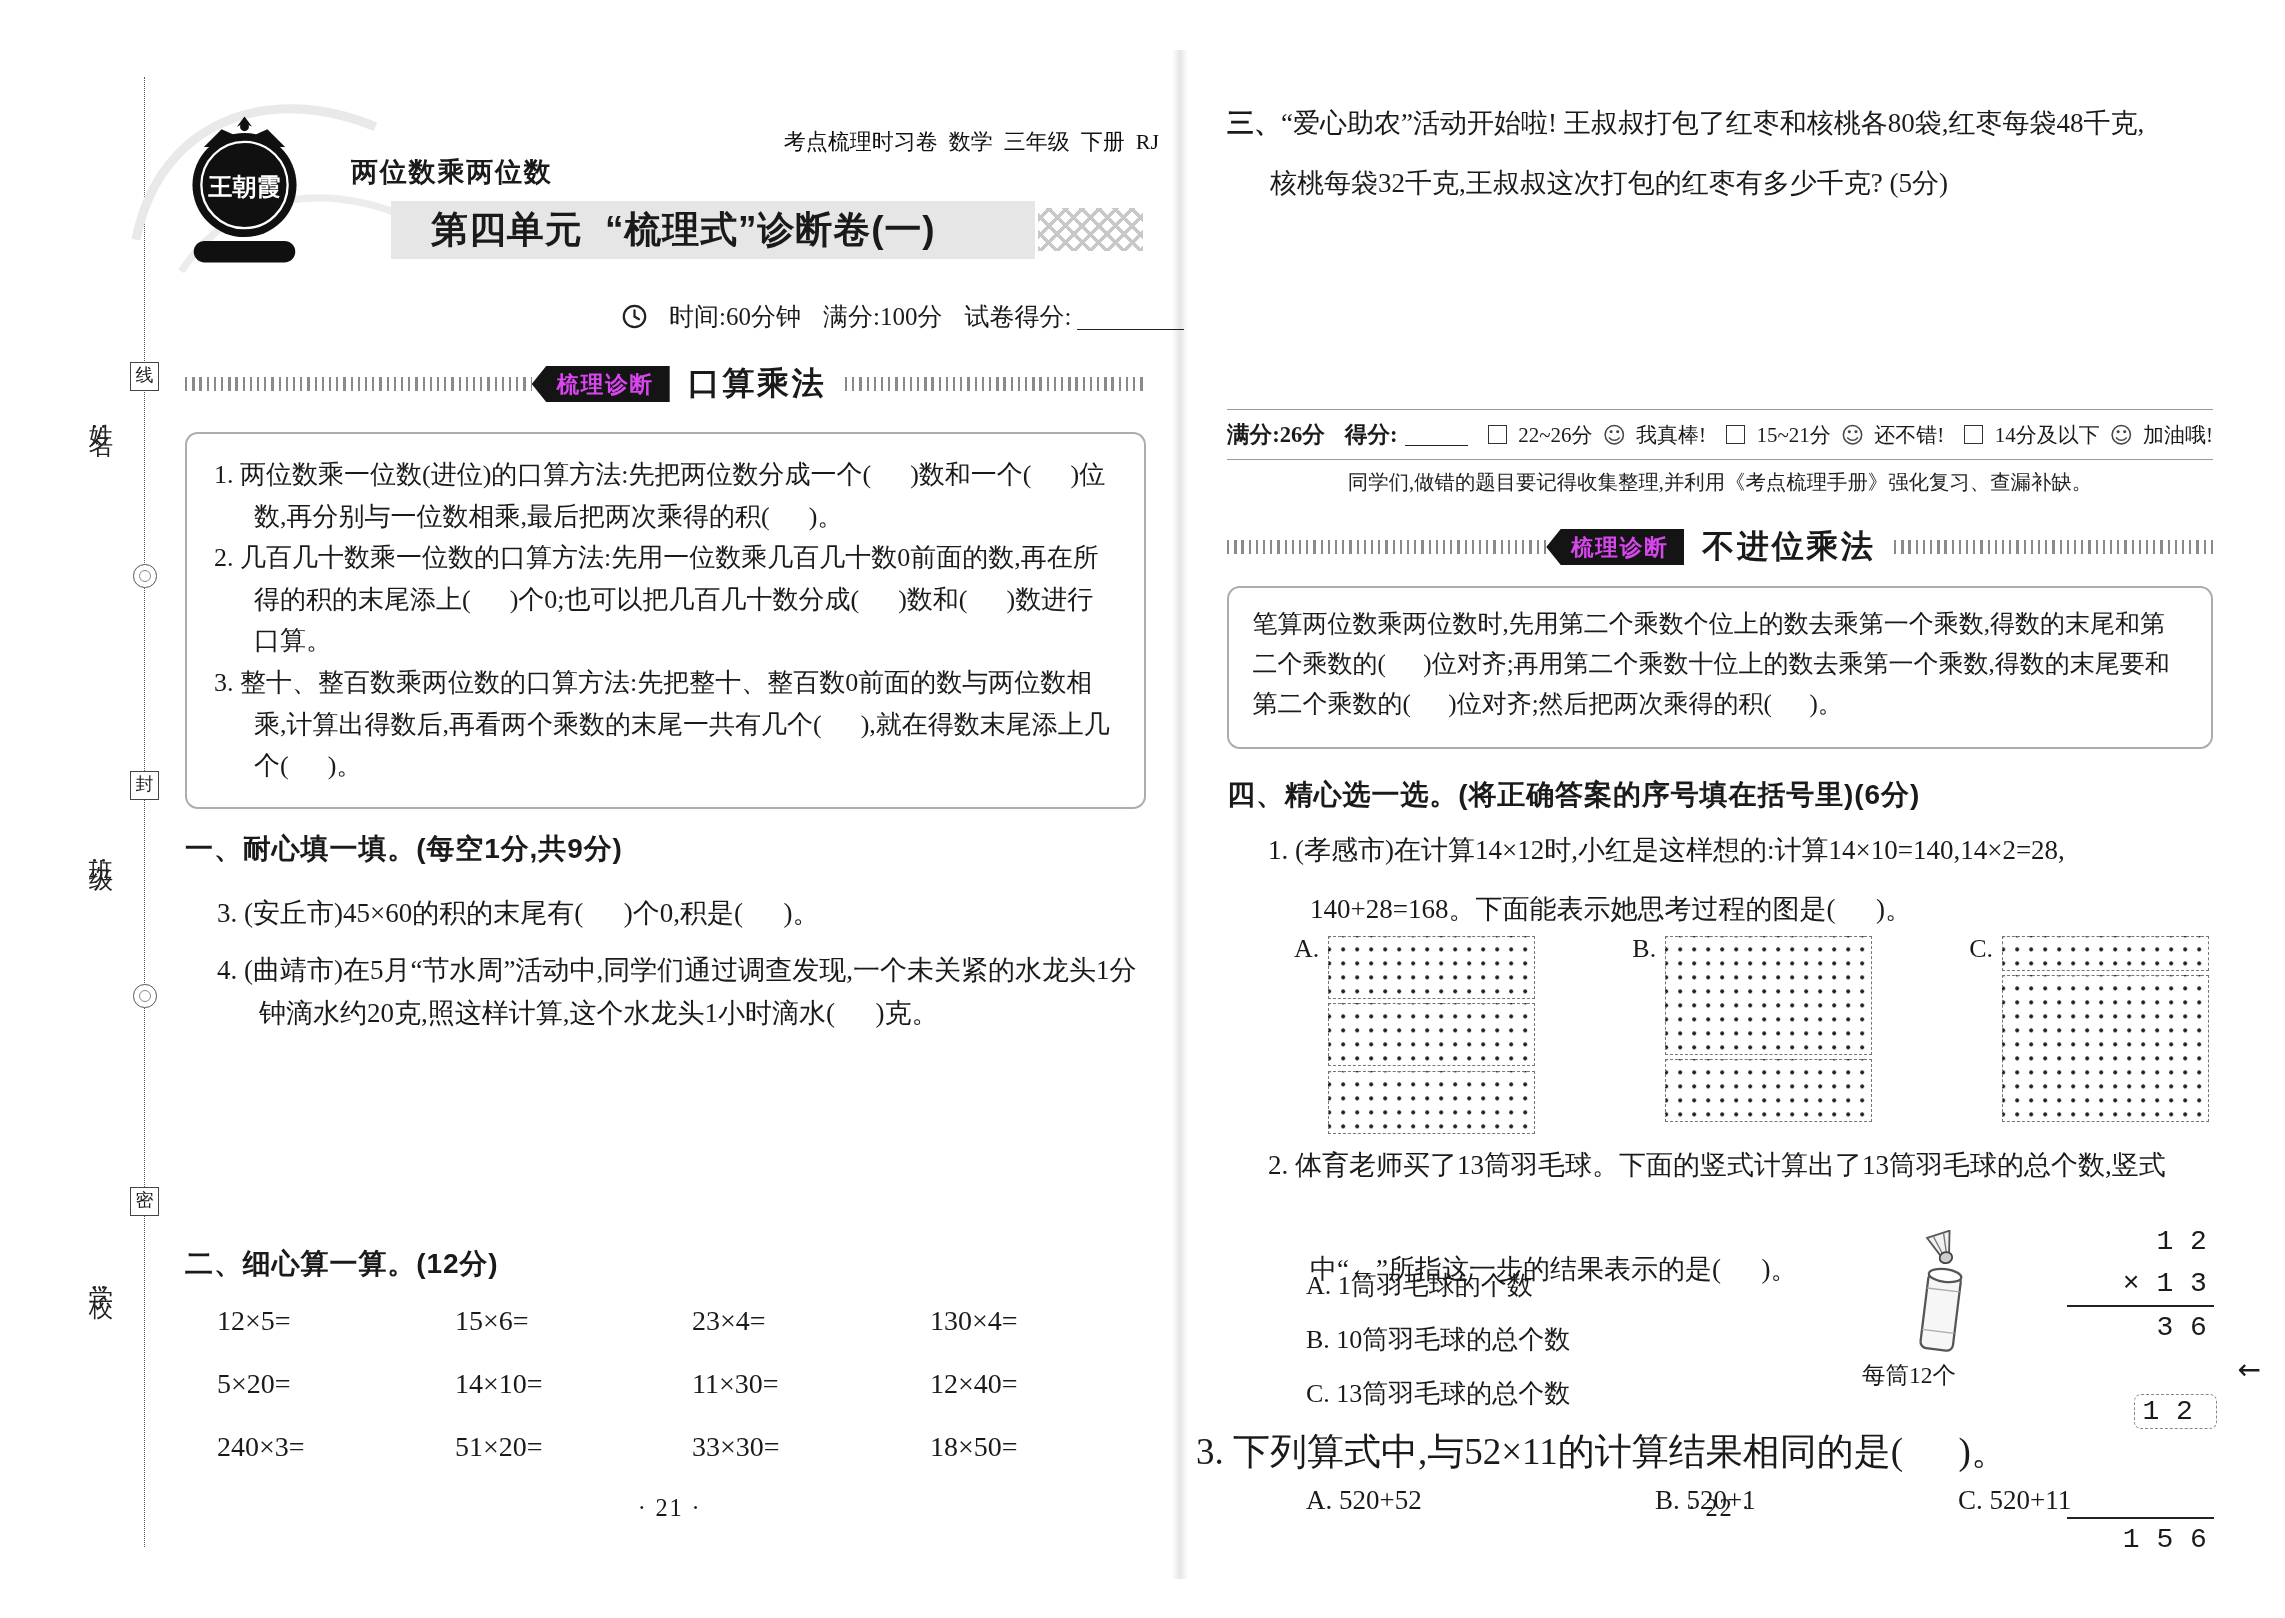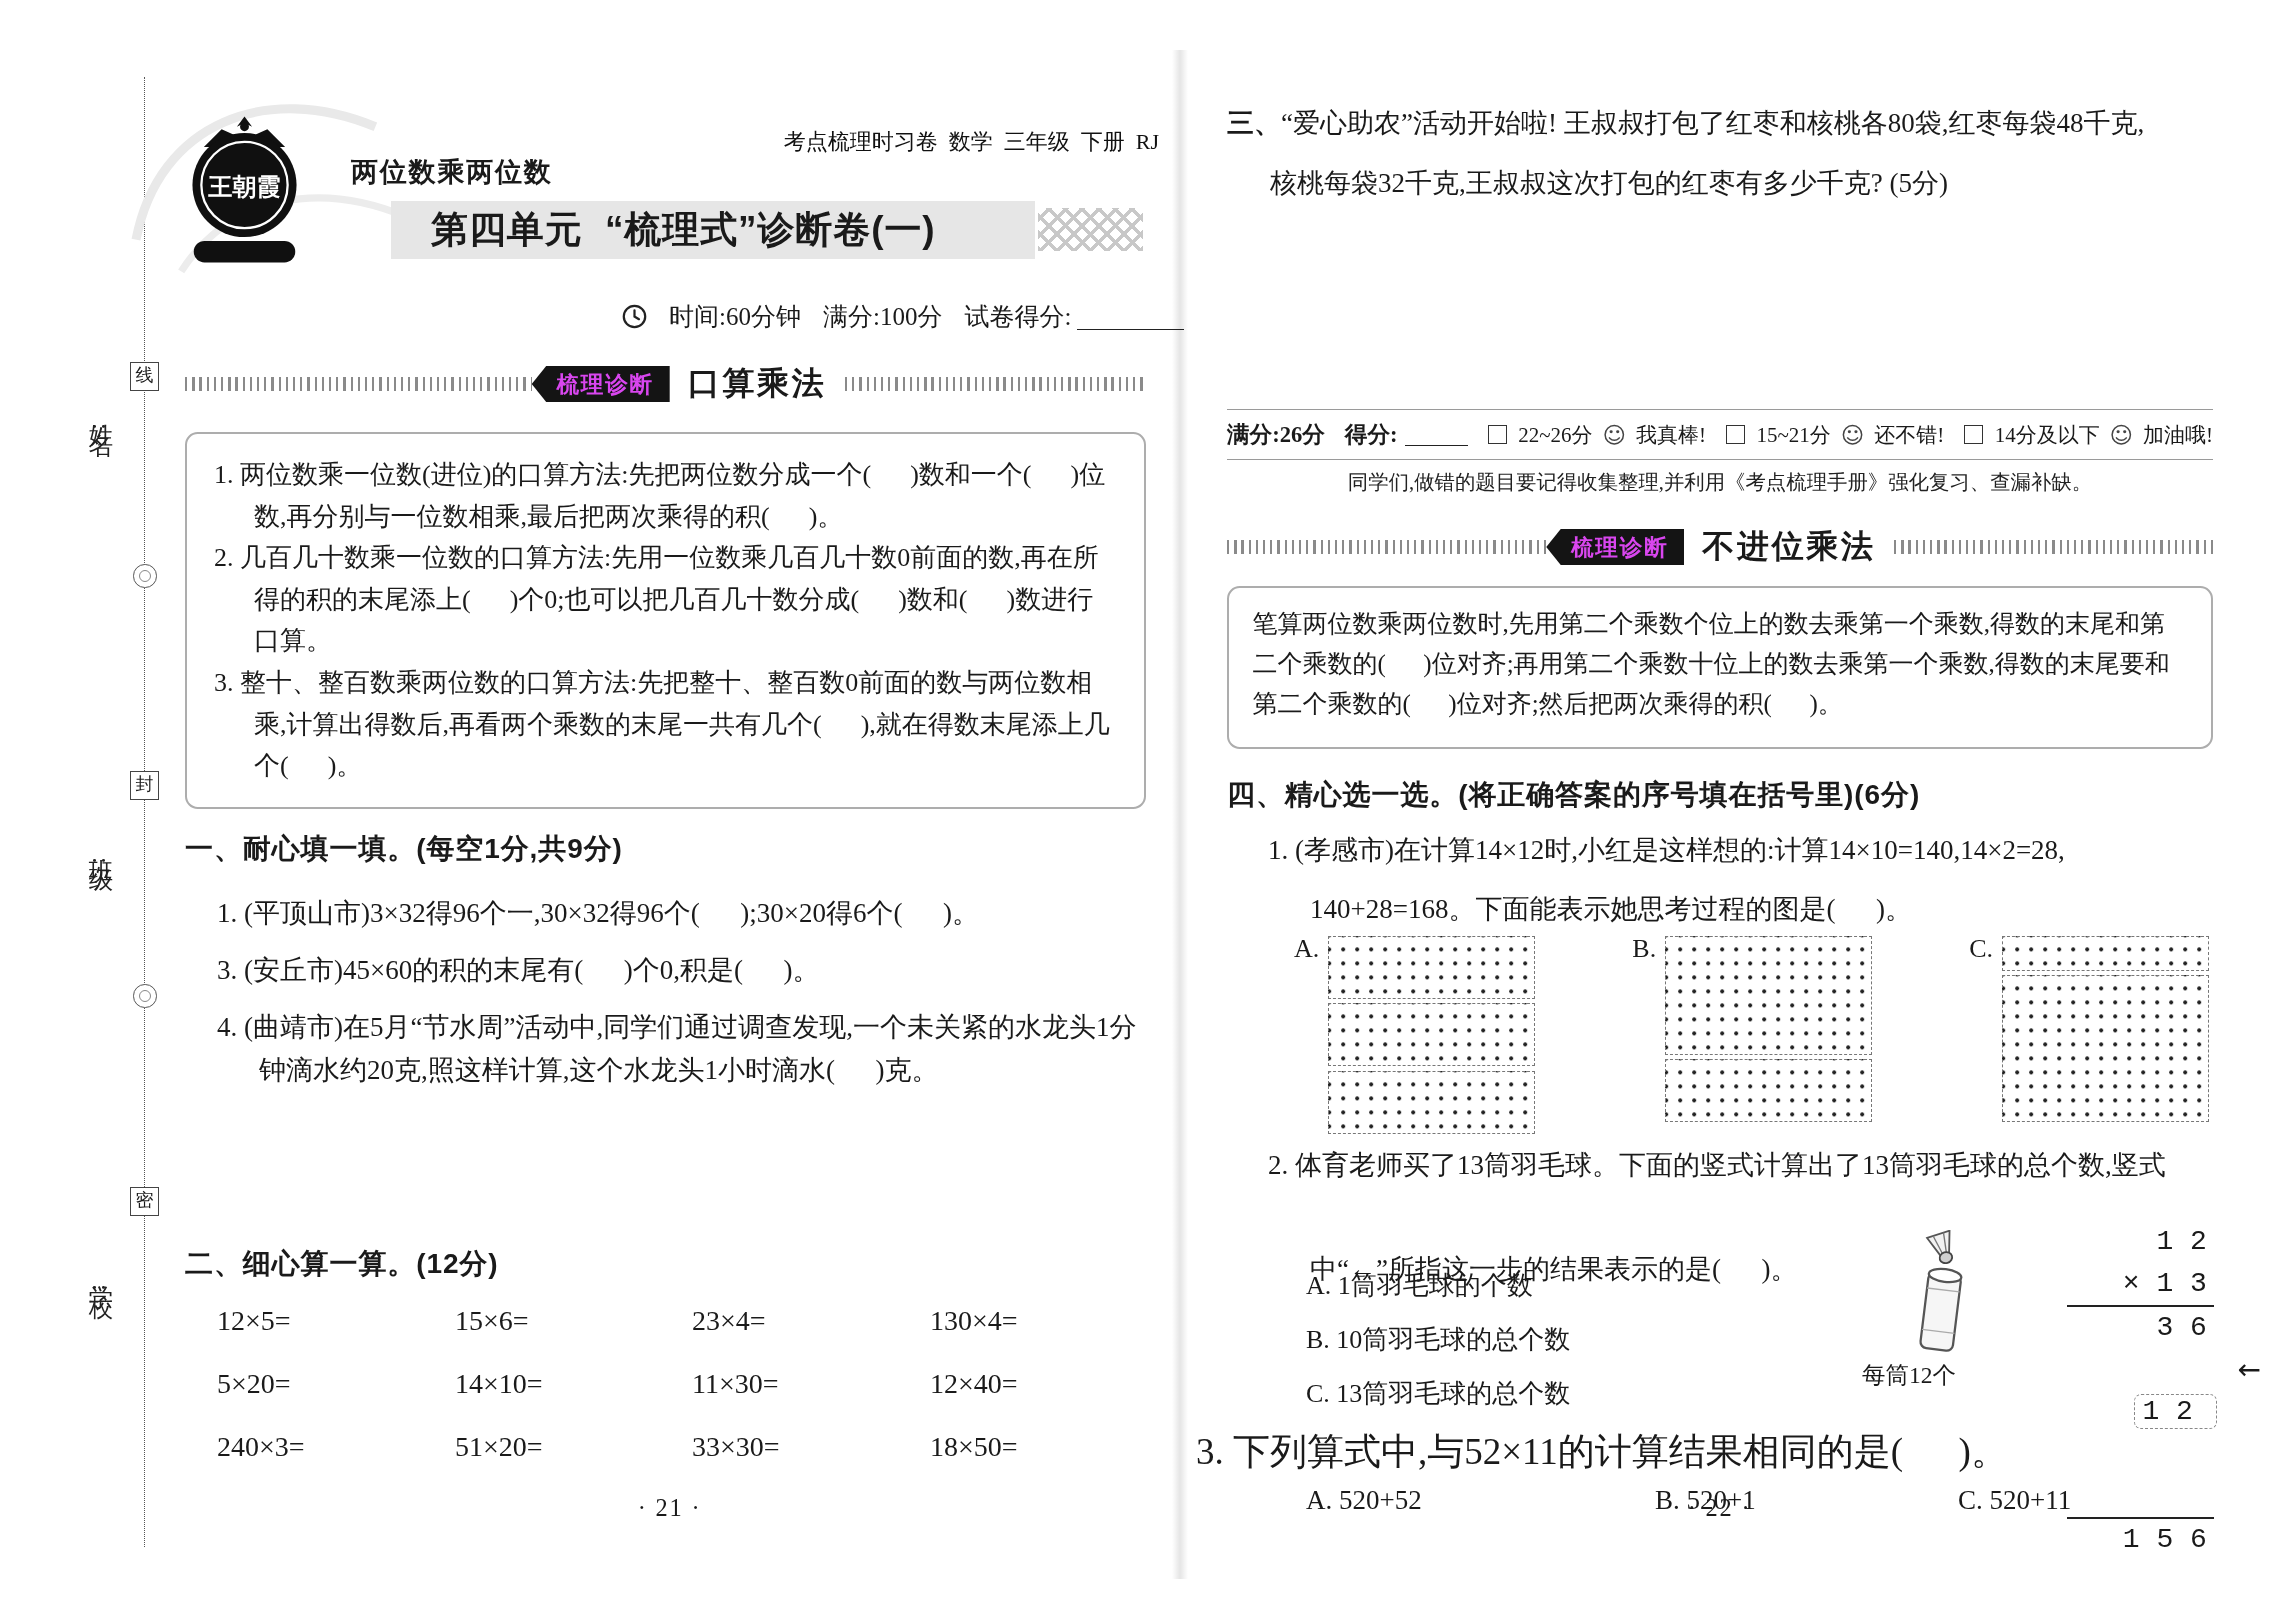--- a/index.html
+++ b/index.html
@@ -161,21 +161,20 @@
 
 <div class="abs sumbox" id="sumbox1">
   <p>1. 两位数乘一位数(进位)的口算方法:先把两位数分成一个(&nbsp;&nbsp;&nbsp;&nbsp;&nbsp;&nbsp;)数和一个(&nbsp;&nbsp;&nbsp;&nbsp;&nbsp;&nbsp;)位数,再分别与一位数相乘,最后把两次乘得的积(&nbsp;&nbsp;&nbsp;&nbsp;&nbsp;&nbsp;)。</p>
   <p>2. 几百几十数乘一位数的口算方法:先用一位数乘几百几十数0前面的数,再在所得的积的末尾添上(&nbsp;&nbsp;&nbsp;&nbsp;&nbsp;&nbsp;)个0;也可以把几百几十数分成(&nbsp;&nbsp;&nbsp;&nbsp;&nbsp;&nbsp;)数和(&nbsp;&nbsp;&nbsp;&nbsp;&nbsp;&nbsp;)数进行口算。</p>
   <p>3. 整十、整百数乘两位数的口算方法:先把整十、整百数0前面的数与两位数相乘,计算出得数后,再看两个乘数的末尾一共有几个(&nbsp;&nbsp;&nbsp;&nbsp;&nbsp;&nbsp;),就在得数末尾添上几个(&nbsp;&nbsp;&nbsp;&nbsp;&nbsp;&nbsp;)。</p>
 </div>
 
 <div class="abs sec-head" style="left:185px; top:830px;">一、耐心填一填。(每空1分,共9分)</div>
 
 <div class="abs" id="sec1-items">
-  <div class="q">1. (平顶山市)3×32得96个一,30×32得96个(&nbsp;&nbsp;&nbsp;&nbsp;&nbsp;&nbsp;);30×20得6个(&nbsp;&nbsp;&nbsp;&nbsp;&nbsp;&nbsp;)。</div>
   <div class="q">3. (安丘市)45×60的积的末尾有(&nbsp;&nbsp;&nbsp;&nbsp;&nbsp;&nbsp;)个0,积是(&nbsp;&nbsp;&nbsp;&nbsp;&nbsp;&nbsp;)。</div>
   <div class="q">4. (曲靖市)在5月“节水周”活动中,同学们通过调查发现,一个未关紧的水龙头1分钟滴水约20克,照这样计算,这个水龙头1小时滴水(&nbsp;&nbsp;&nbsp;&nbsp;&nbsp;&nbsp;)克。</div>
 </div>
 
 <div class="abs sec-head" style="left:185px; top:1245px;">二、细心算一算。(12分)</div>
 
 <div class="abs calc-grid">
   <span>12×5=</span>
   <span>15×6=</span>
   <span>23×4=</span>

